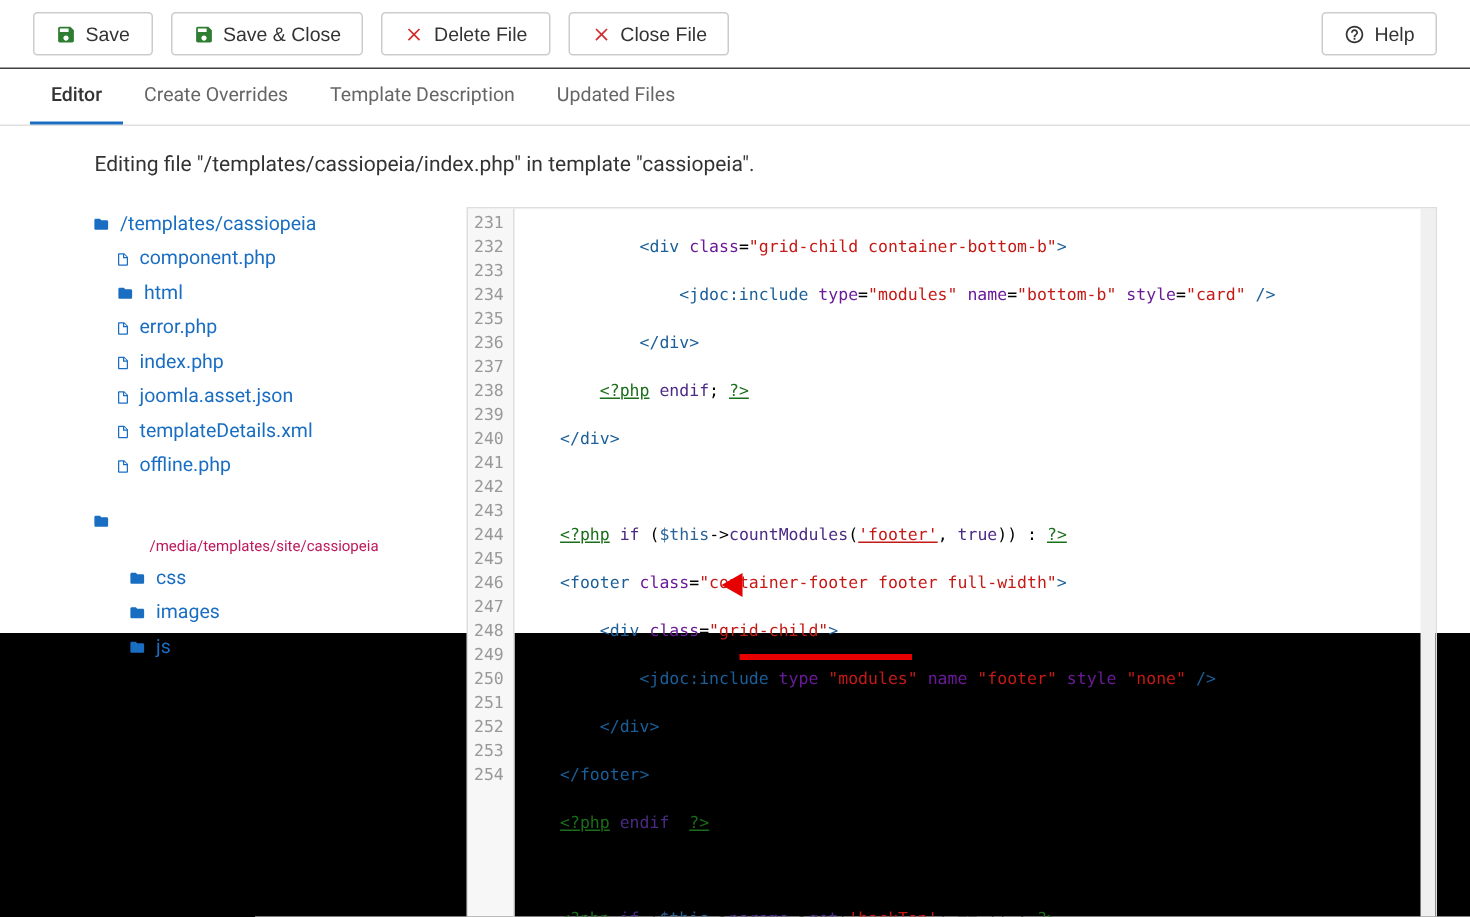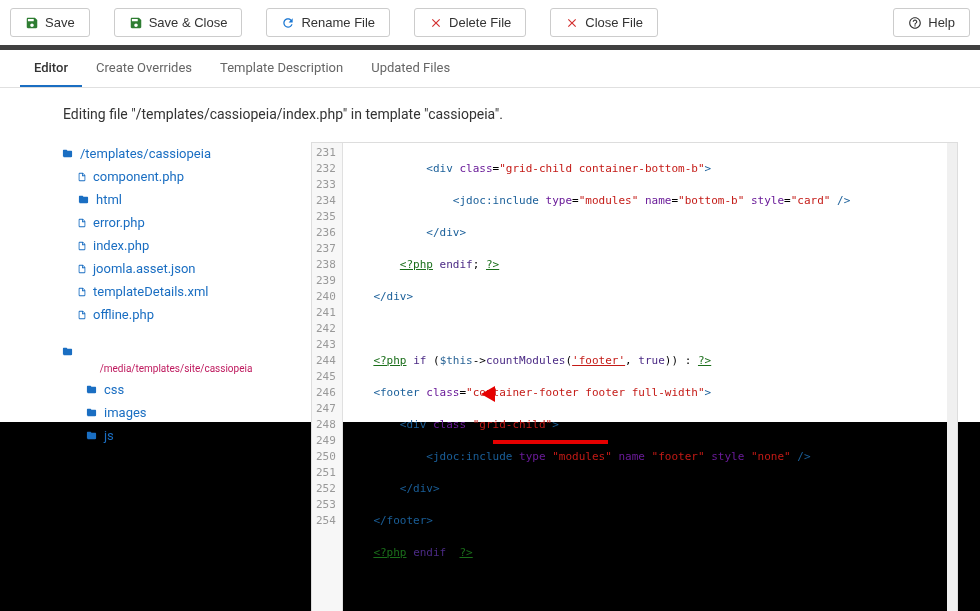--- a/index.html
+++ b/index.html
@@ -1,18 +1,18 @@
 <!DOCTYPE html>
 <html><head>
   <meta charset="utf-8">
   <style>
     * { margin: 0; padding: 0; box-sizing: border-box; }
     body { font-family: -apple-system, BlinkMacSystemFont, "Segoe UI", Roboto, sans-serif; background: #000; width: 980px; height: 611px; overflow: hidden; }
     .app-container { background: #fff; height: 422px; width: 980px; }
-    .toolbar { display: flex; align-items: center; padding: 8px 10px; gap: 24px; border-bottom: 5px solid #404040; }
+    .toolbar { display: flex; align-items: center; padding: 8px 22px; gap: 12px; border-bottom: 1px solid #404040; }
     .toolbar-btn { display: inline-flex; align-items: center; gap: 6px; padding: 6px 14px; background: #fff; border: 1px solid #ccc; border-radius: 3px; font-size: 13px; color: #333; cursor: pointer; }
     .toolbar-spacer { flex: 1; }
     .icon { width: 14px; height: 14px; display: inline-block; }
     .tabs { display: flex; padding: 0 20px; border-bottom: 1px solid #e0e0e0; gap: 0; }
     .tab { padding: 10px 14px; font-size: 13px; color: #666; cursor: pointer; border-bottom: 2px solid transparent; }
     .tab.active { color: #333; border-bottom: 2px solid #1a6ec2; font-weight: 500; }
     .content-area { display: flex; padding: 18px 22px; gap: 20px; height: calc(422px - 90px); }
     .breadcrumb-title { font-size: 14px; color: #333; margin-bottom: 20px; padding: 0 2px; }
     .left-column { width: 230px; flex-shrink: 0; }
     .tree-section { margin-bottom: 16px; }
@@ -57,26 +57,20 @@
         </svg>
       <span>Save</span>
     </button>
     <button class="toolbar-btn">
       <svg class="icon svg-green" viewBox="0 0 24 24">
           <path d="M17 3H5c-1.1 0-2 .9-2 2v14c0 1.1.9 2 2 2h14c1.1 0 2-.9 2-2V7l-4-4zm-5 16c-1.66 0-3-1.34-3-3s1.34-3 3-3 3 1.34 3 3-1.34 3-3 3zm3-10H5V5h10v4z"></path>
         </svg>
       <span>Save &amp; Close</span>
     </button>
     <button class="toolbar-btn">
-      <svg class="icon svg-blue" viewBox="0 0 24 24">
-          <path d="M17.65 6.35C16.2 4.9 14.21 4 12 4c-4.42 0-7.99 3.58-7.99 8s3.57 8 7.99 8c3.73 0 6.84-2.55 7.73-6h-2.08c-.82 2.33-3.04 4-5.65 4-3.31 0-6-2.69-6-6s2.69-6 6-6c1.66 0 3.14.69 4.22 1.78L13 11h7V4l-2.35 2.35z"></path>
-        </svg>
-      <span>Rename File</span>
-    </button>
-    <button class="toolbar-btn">
       <svg class="icon svg-red" viewBox="0 0 24 24">
           <path d="M19 6.41L17.59 5 12 10.59 6.41 5 5 6.41 10.59 12 5 17.59 6.41 19 12 13.41 17.59 19 19 17.59 13.41 12z"></path>
         </svg>
       <span>Delete File</span>
     </button>
     <button class="toolbar-btn">
       <svg class="icon svg-red" viewBox="0 0 24 24">
           <path d="M19 6.41L17.59 5 12 10.59 6.41 5 5 6.41 10.59 12 5 17.59 6.41 19 12 13.41 17.59 19 19 17.59 13.41 12z"></path>
         </svg>
       <span>Close File</span>

